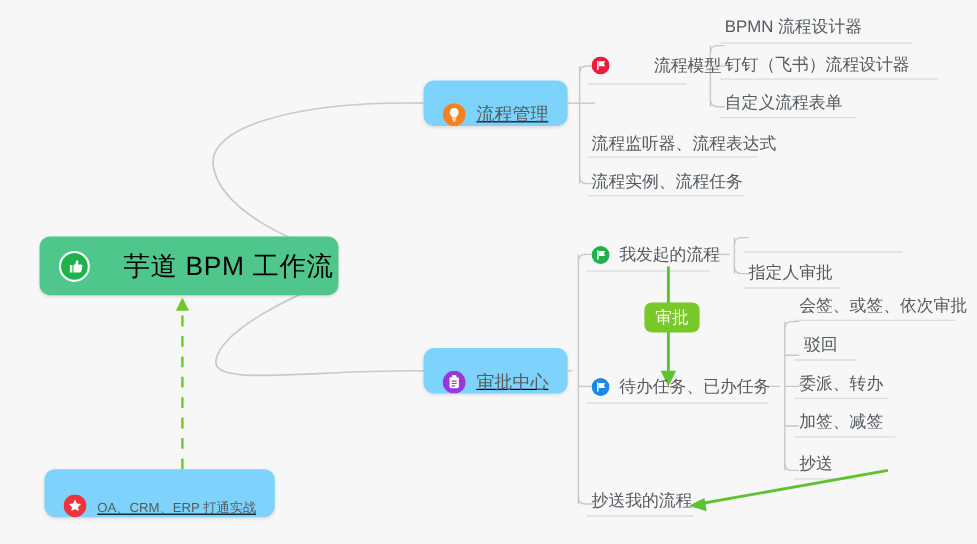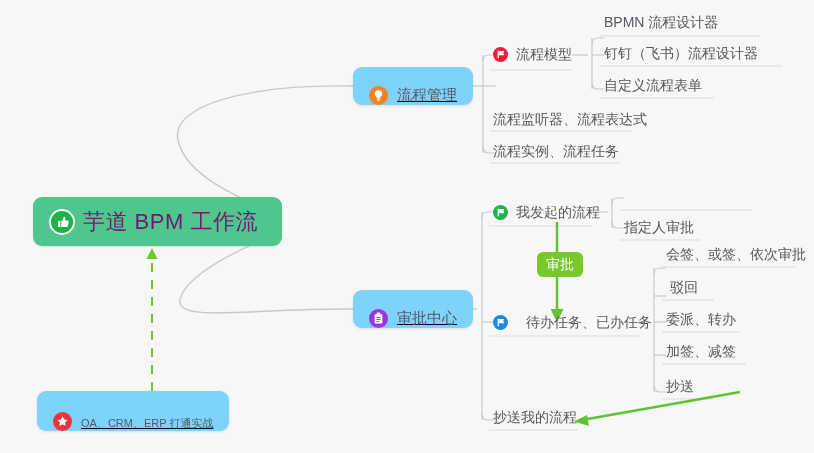--- a/index.html
+++ b/index.html
@@ -32,24 +32,24 @@
     height: 49px;
     background: #4fc68b;
     border-radius: 9px;
     display: flex;
     align-items: center;
     padding-left: 16px;
     box-sizing: border-box;
     box-shadow: 0 1px 2px rgba(0,0,0,0.10);
   }
   .root-label {
-    color: #701a75;
+    color: #000000;
     font-size: 22px;
     letter-spacing: 0.5px;
-    margin-left: 8px;
+    margin-left: 28px;
     white-space: nowrap;
   }
 
   
   .card-node {
     position: absolute;
     background: #7dd3fc;
     border-radius: 9px;
     display: flex;
     align-items: flex-end;
@@ -226,21 +226,21 @@
   <div class="card-node" id="node-integration">
     <span class="ico ico-md">
       <svg viewBox="0 0 19 19">
         <circle cx="9.5" cy="9.5" r="9.5" fill="#f0323c"></circle>
         <path d="M9.5 4.3 l1.55 3.18 l3.5 0.5 l-2.53 2.46 l0.6 3.48 l-3.12-1.64 l-3.12 1.64 l0.6-3.48 l-2.53-2.46 l3.5-0.5 z" fill="#ffffff"></path>
       </svg>
     </span>
     <span class="card-label">OA、CRM、ERP 打通实战</span>
   </div>
 
-  <div class="leaf with-icon" style="left:493px; top:45px;">
+  <div class="leaf with-icon" style="left:493px; top:45px;gap:29px;">
     <span class="ico ico-sm">
       <svg viewBox="0 0 15 15">
         <circle cx="7.5" cy="7.5" r="7.5" fill="#ed1c3c"></circle>
         <rect x="4.6" y="3.6" width="1.25" height="7.8" rx="0.55" fill="#ffffff"></rect>
         <path d="M6.1 4.1 h4.5 c0.5 0 0.7 0.35 0.45 0.75 l-0.9 1.35 l0.9 1.35 c0.25 0.4 0.05 0.75-0.45 0.75 h-4.5 z" fill="#ffffff"></path>
       </svg>
     </span>
     <span class="leaf-text">流程模型</span>
   </div>
 
@@ -269,21 +269,21 @@
         <path d="M6.1 4.1 h4.5 c0.5 0 0.7 0.35 0.45 0.75 l-0.9 1.35 l0.9 1.35 c0.25 0.4 0.05 0.75-0.45 0.75 h-4.5 z" fill="#ffffff"></path>
       </svg>
     </span>
     <span class="leaf-text">我发起的流程</span>
   </div>
 
   <div class="leaf" style="left:624px; top:218px;">
     <span>指定人审批</span>
   </div>
 
-  <div class="leaf with-icon" style="left:493px; top:313px;gap:10px;">
+  <div class="leaf with-icon" style="left:493px; top:313px;">
     <span class="ico ico-sm">
       <svg viewBox="0 0 15 15">
         <circle cx="7.5" cy="7.5" r="7.5" fill="#1a88e8"></circle>
         <rect x="4.6" y="3.6" width="1.25" height="7.8" rx="0.55" fill="#ffffff"></rect>
         <path d="M6.1 4.1 h4.5 c0.5 0 0.7 0.35 0.45 0.75 l-0.9 1.35 l0.9 1.35 c0.25 0.4 0.05 0.75-0.45 0.75 h-4.5 z" fill="#ffffff"></path>
       </svg>
     </span>
     <span class="leaf-text">待办任务、已办任务</span>
   </div>
 

